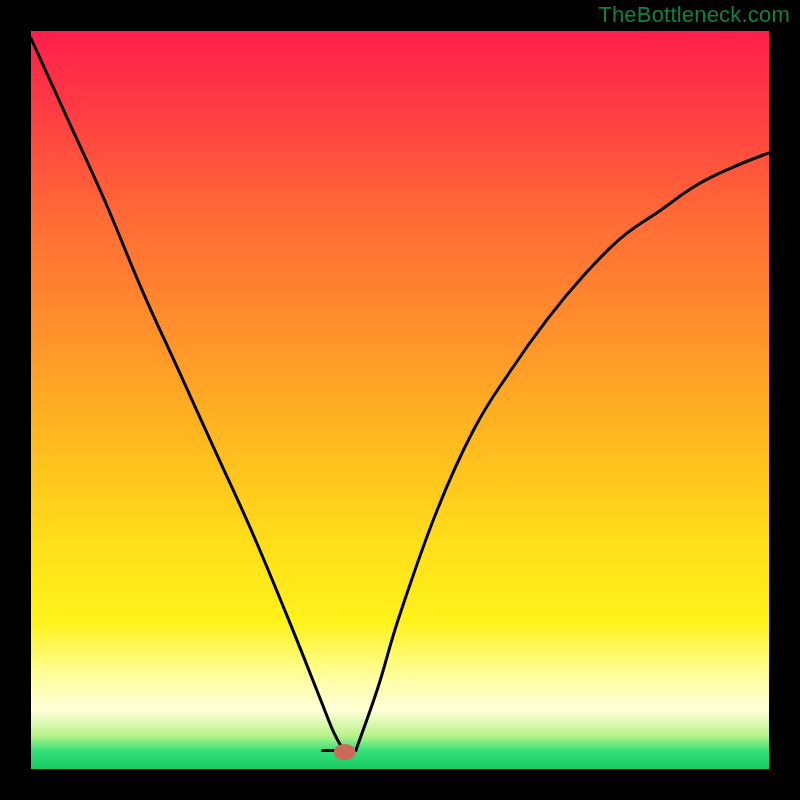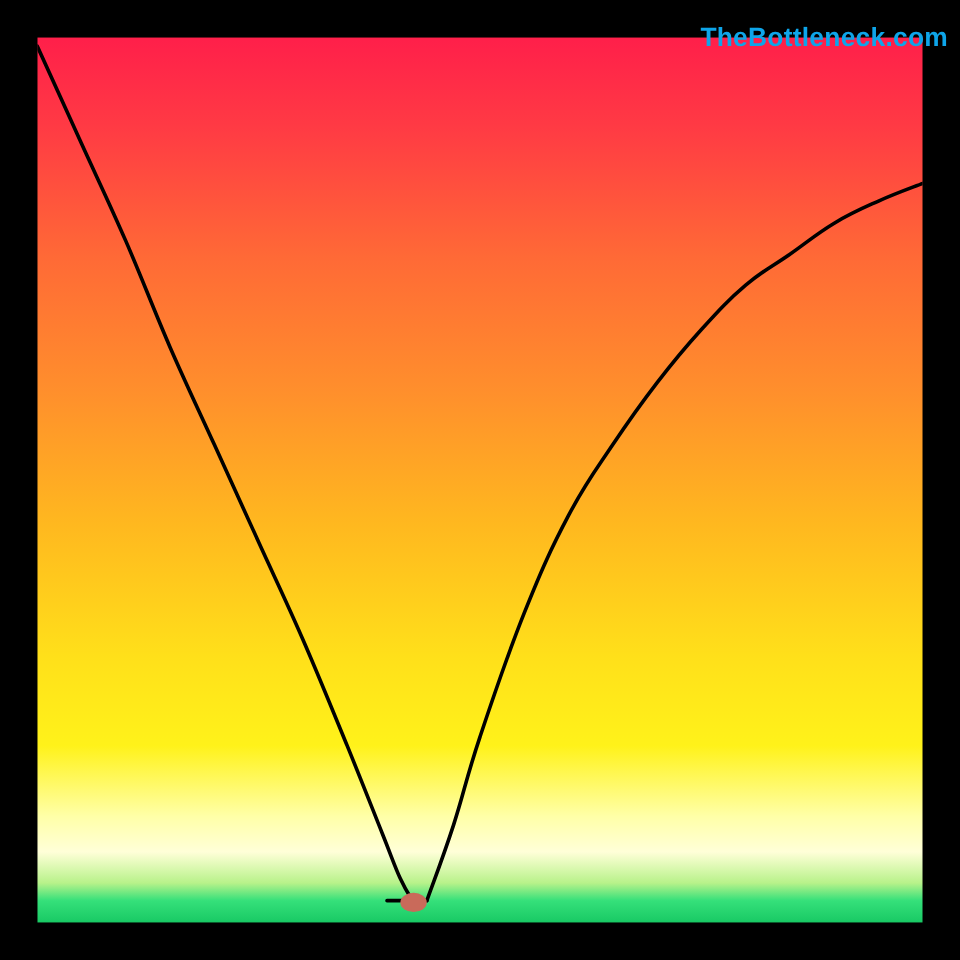--- a/index.html
+++ b/index.html
@@ -12,25 +12,25 @@
     overflow: hidden;
   }
   .frame {
     position: relative;
     width: 800px;
     height: 800px;
     background: #000;
   }
   .watermark {
     position: absolute;
-    top: 18px;
+    top: 2px;
     right: 10px;
-    color: #0ea5e9;
+    color: #15803d;
     font-size: 22px;
-    font-weight: 700;
+    font-weight: 400;
     letter-spacing: 0.2px;
     z-index: 5;
   }
   .plot-area {
     position: absolute;
     left: 31px;
     top: 31px;
     width: 738px;
     height: 738px;
     overflow: hidden;

